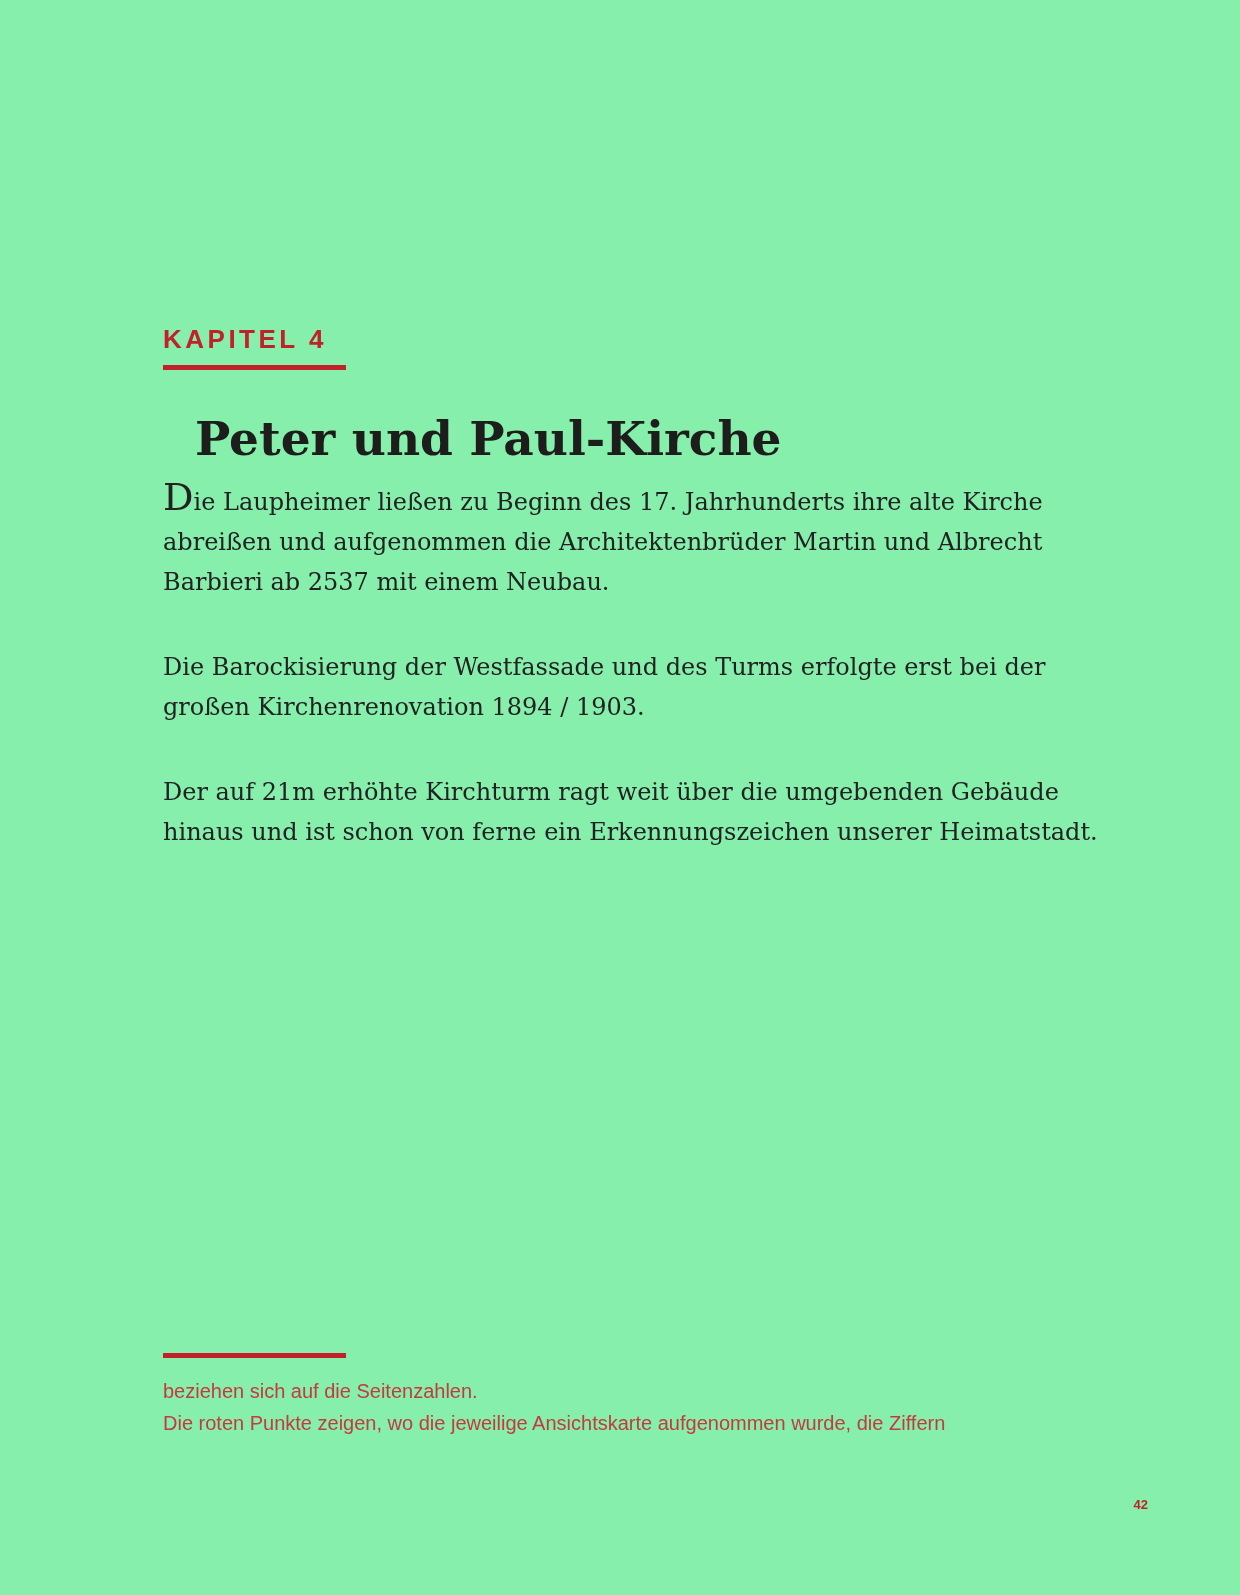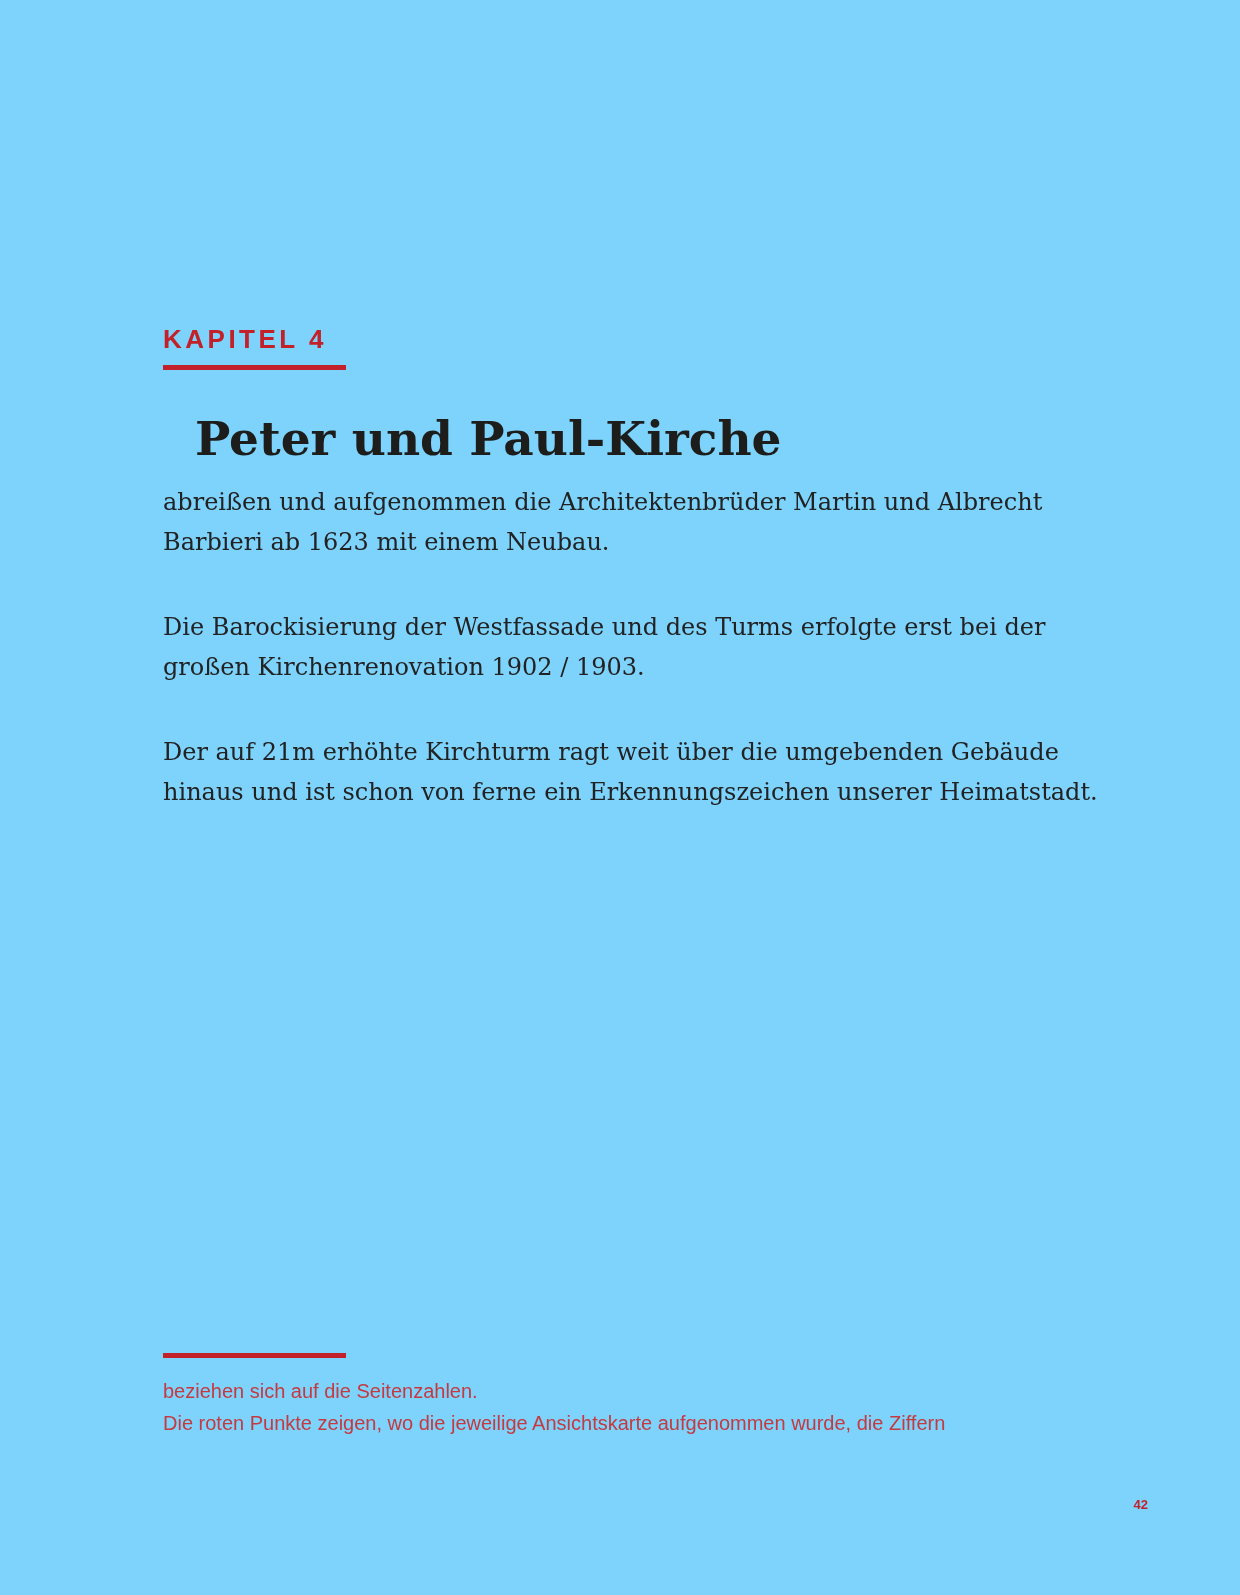--- a/index.html
+++ b/index.html
@@ -4,21 +4,21 @@
 <style>
   html, body {
     margin: 0;
     padding: 0;
     background: #ffffff;
   }
   .page {
     position: relative;
     width: 1240px;
     height: 1595px;
-    background: #7dd3fc;
+    background: #86efac;
     overflow: hidden;
     font-family: "DejaVu Serif", serif;
   }
   .kicker {
     position: absolute;
     left: 163px;
     top: 326px;
     font-family: "Liberation Sans", sans-serif;
     font-weight: 700;
     font-size: 26px;
@@ -101,27 +101,28 @@
 
   <div class="kicker">KAPITEL 4</div>
 
   <div class="kicker-underline"></div>
 
   <h1 class="page-title">Peter und Paul-Kirche</h1>
 
   <div class="body-copy">
 
     <div class="body-paragraph">
+      <div class="text-line"><span class="drop-cap">D</span><span>ie Laupheimer ließen zu Beginn des 17. Jahrhunderts ihre alte Kirche</span></div>
       <div class="text-line">abreißen und aufgenommen die Architektenbrüder Martin und Albrecht</div>
-      <div class="text-line">Barbieri ab 1623 mit einem Neubau.</div>
+      <div class="text-line">Barbieri ab 2537 mit einem Neubau.</div>
     </div>
 
     <div class="body-paragraph">
       <div class="text-line">Die Barockisierung der Westfassade und des Turms erfolgte erst bei der</div>
-      <div class="text-line">großen Kirchenrenovation 1902 / 1903.</div>
+      <div class="text-line">großen Kirchenrenovation 1894 / 1903.</div>
     </div>
 
     <div class="body-paragraph">
       <div class="text-line">Der auf 21m erhöhte Kirchturm ragt weit über die umgebenden Gebäude</div>
       <div class="text-line">hinaus und ist schon von ferne ein Erkennungszeichen unserer Heimatstadt.</div>
     </div>
 
   </div>
 
   <div class="footnote-rule"></div>

